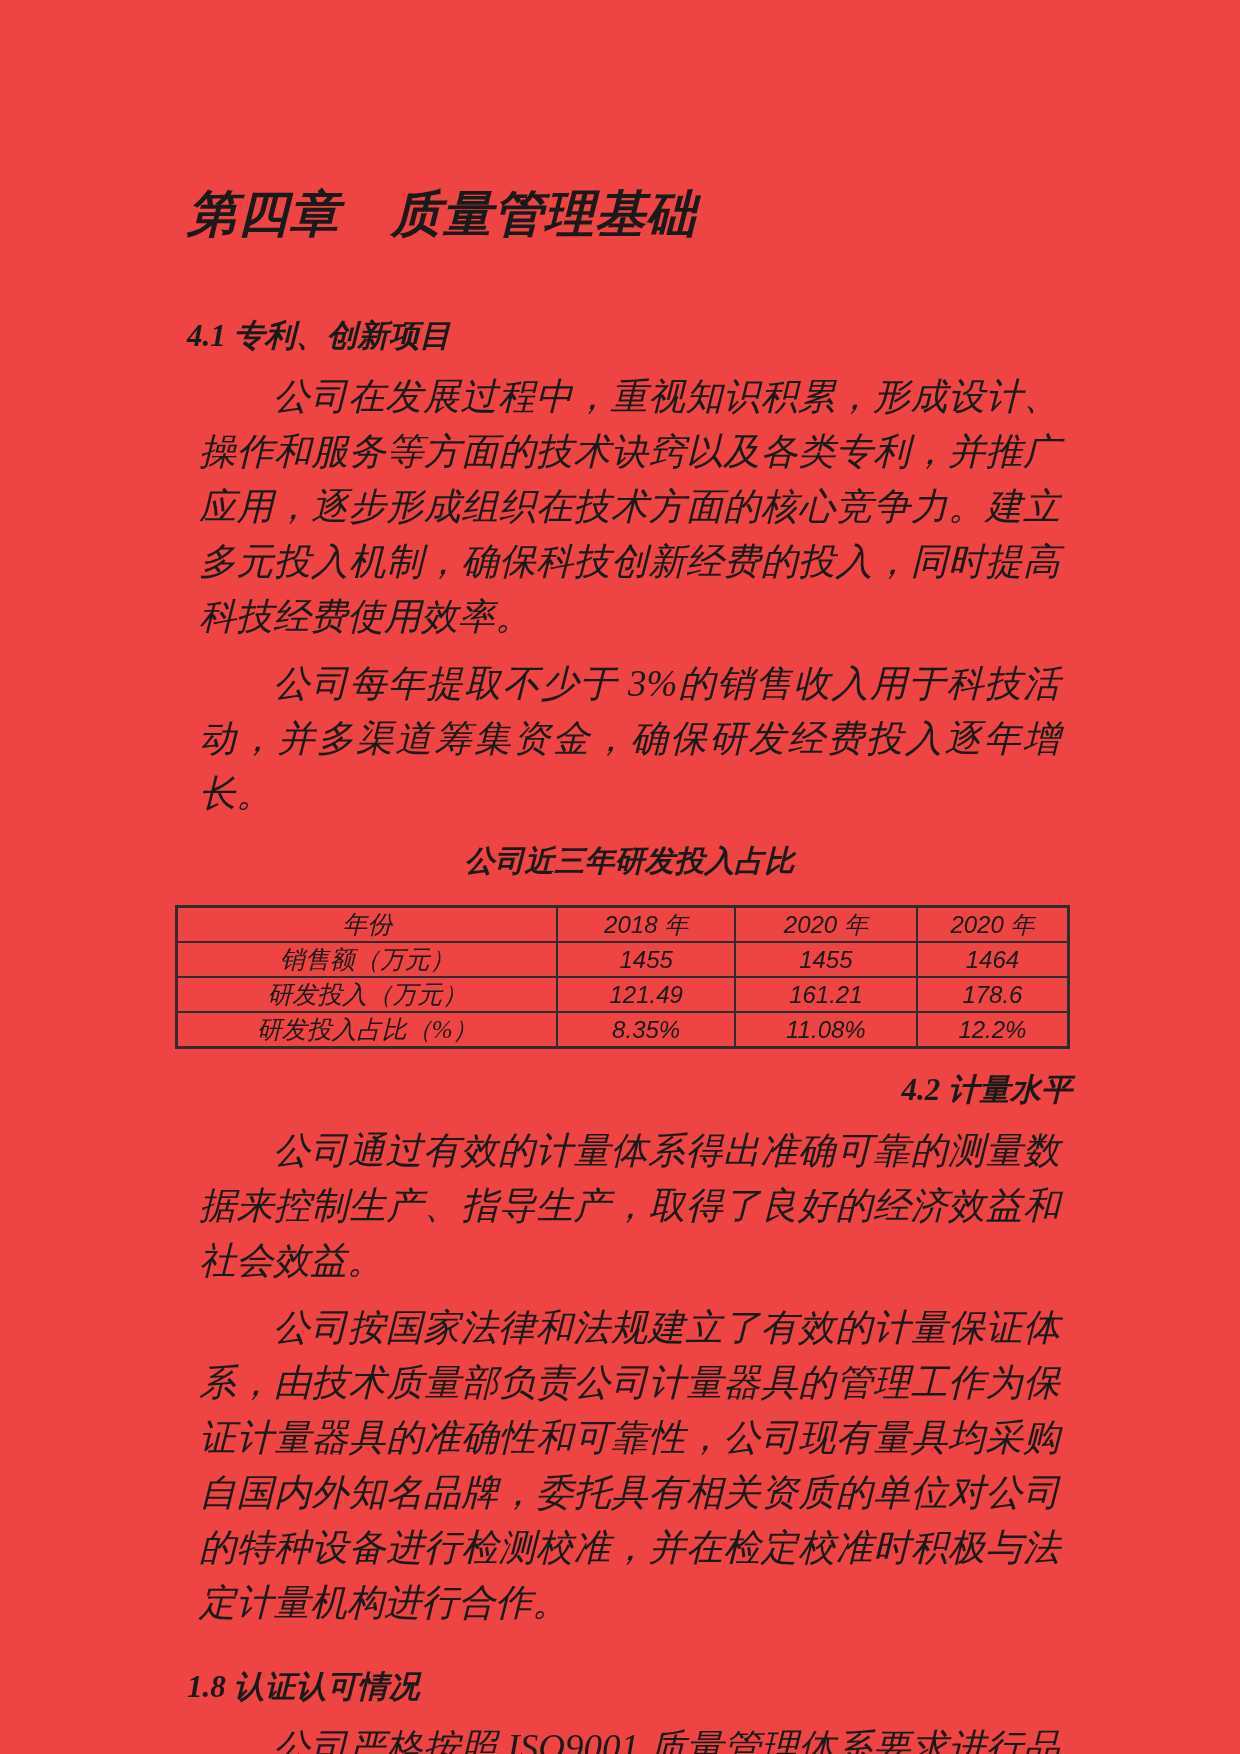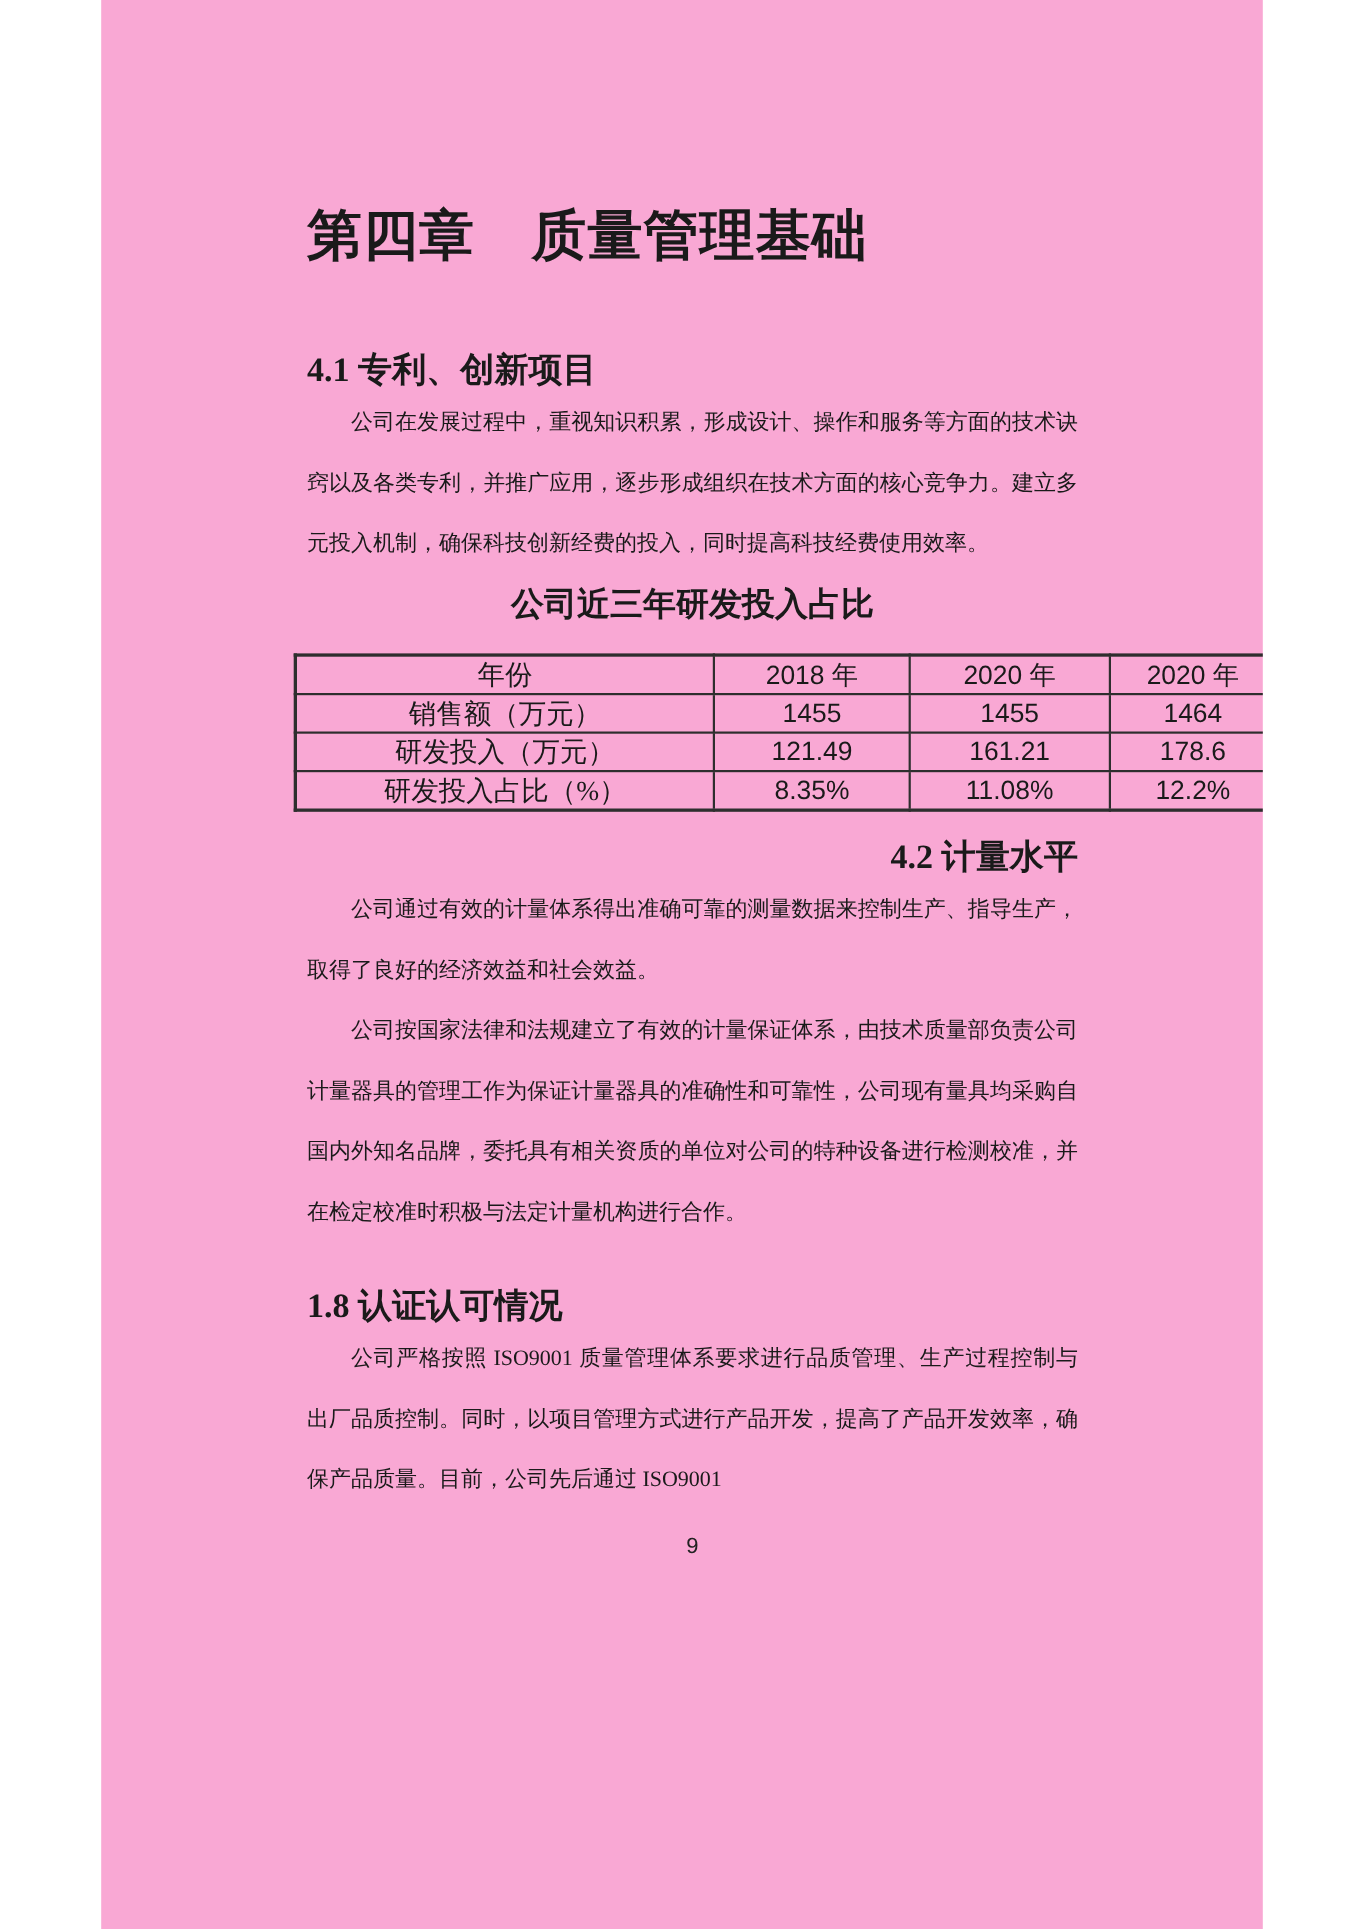--- a/index.html
+++ b/index.html
@@ -1,24 +1,25 @@
 <!DOCTYPE html>
 <html><head>
 <meta charset="utf-8">
 <style>
   html, body { margin: 0; padding: 0; background: #ffffff; }
   .page {
     position: relative;
-    width: 1056px;
+    width: 1240px;
     height: 1754px;
     margin: 0 auto;
-    background: #f9a8d4;
+    background: #ef4444;
     overflow: hidden;
     font-family: "Liberation Serif", serif;
     color: #1a1a1a;
+    font-style: italic;
   }
   .content {
     padding: 0 168px 0 187px;
   }
   .chapter-title {
     margin: 183px 0 0 0;
     font-size: 50px;
     line-height: 62px;
     font-weight: bold;
     letter-spacing: 1px;
@@ -28,22 +29,22 @@
     font-size: 31px;
     line-height: 42px;
     font-weight: bold;
     margin: 0;
     white-space: nowrap;
   }
   .sh-1 { margin-top: 70px; }
   .sh-2 { margin-top: 20px; text-align: right; }
   .sh-3 { margin-top: 36px; }
   p.body-para {
-    margin: 0;
-    font-size: 20px;
+    margin: 12px;
+    font-size: 37px;
     line-height: 55px;
     text-align: justify;
     text-justify: inter-ideograph;
     text-indent: 2em;
   }
   .table-title {
     margin: 0;
     font-size: 30px;
     line-height: 55px;
     font-weight: bold;
@@ -83,20 +84,21 @@
 </head>
 <body>
 
 <div class="page">
   <div class="content">
 
     <h1 class="chapter-title">第四章　质量管理基础</h1>
 
     <h2 class="section-heading sh-1">4.1 专利、创新项目</h2>
     <p class="body-para">公司在发展过程中，重视知识积累，形成设计、操作和服务等方面的技术诀窍以及各类专利，并推广应用，逐步形成组织在技术方面的核心竞争力。建立多元投入机制，确保科技创新经费的投入，同时提高科技经费使用效率。</p>
+    <p class="body-para">公司每年提取不少于 3%的销售收入用于科技活动，并多渠道筹集资金，确保研发经费投入逐年增长。</p>
 
     <p class="table-title">公司近三年研发投入占比</p>
 
     <table class="rd-table">
       <colgroup>
         <col class="c1">
           <col class="c2">
           <col class="c3">
           <col class="c4">
       </colgroup>

